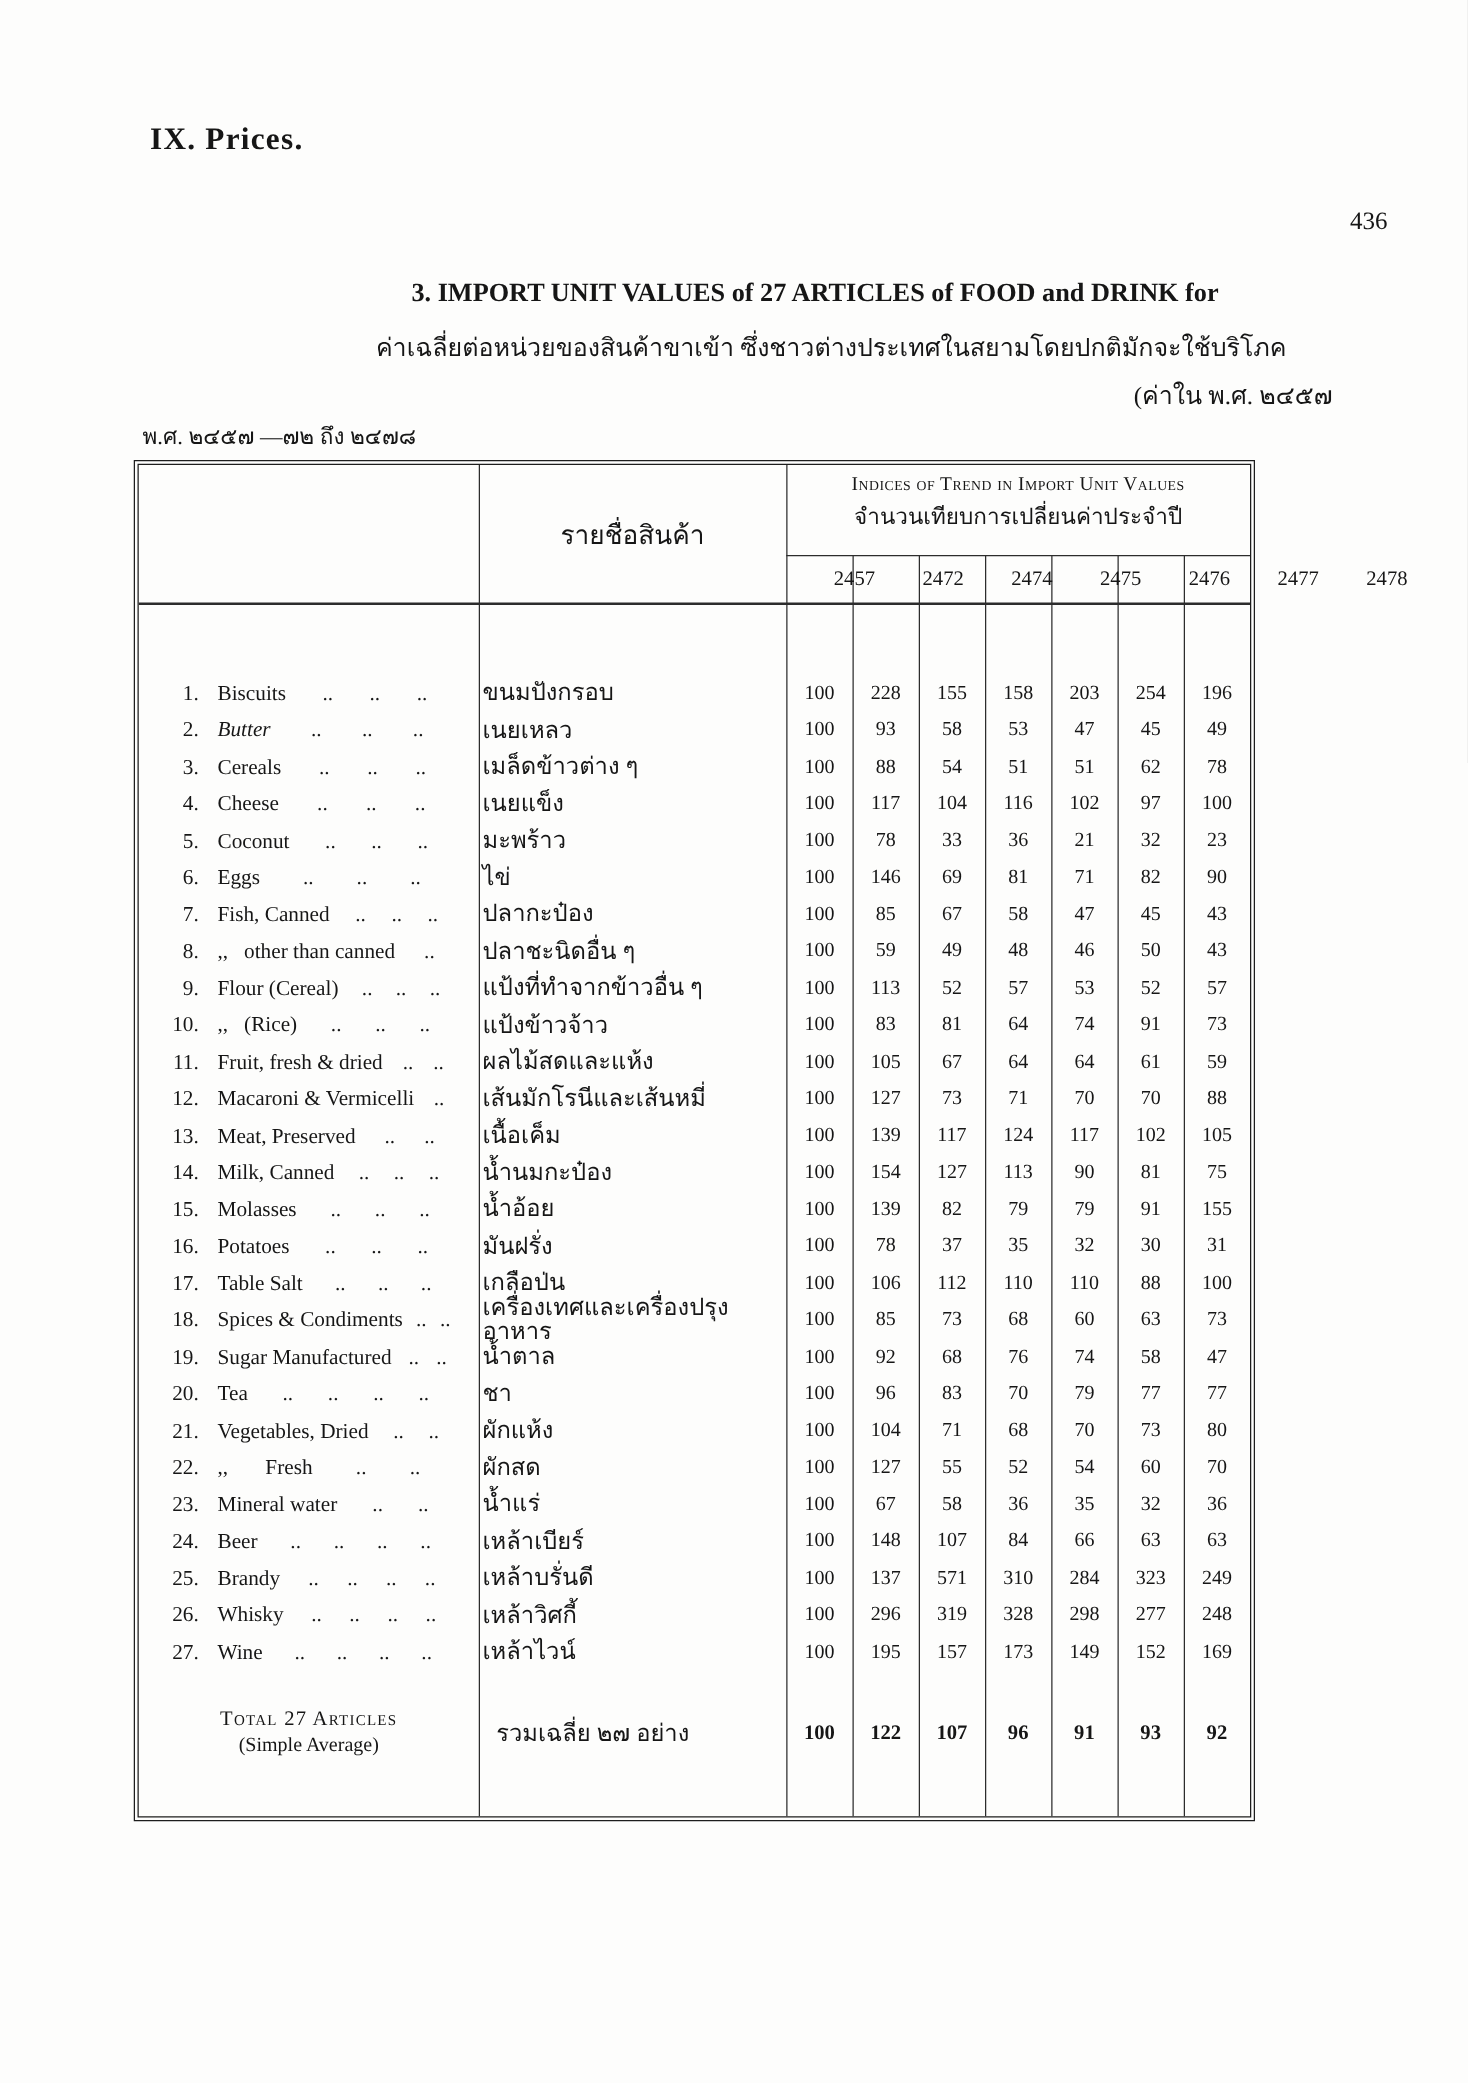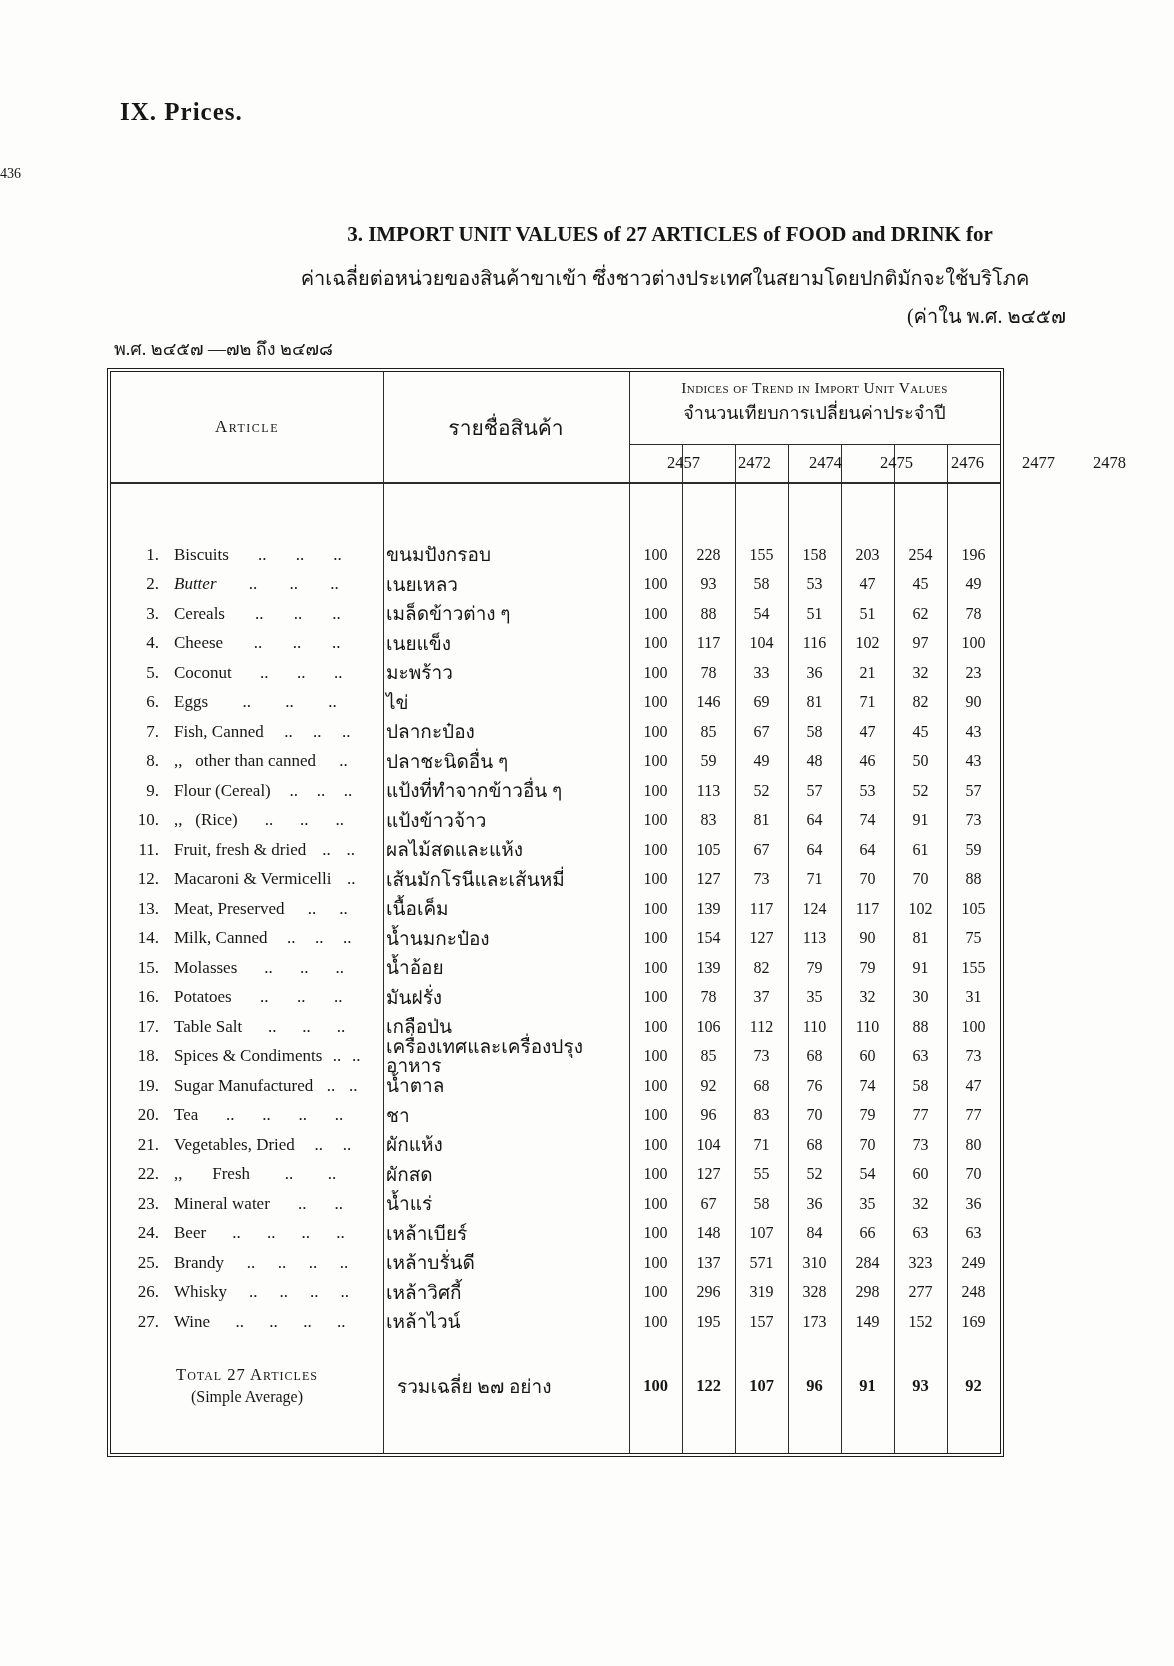--- a/index.html
+++ b/index.html
@@ -6,22 +6,22 @@
   .page {
     position:relative;
     width:1174px; height:1666px;
     margin:0 auto;
     background:#fdfdfc;
     color:#161616;
     font-family:"Liberation Serif","DejaVu Serif",serif;
     overflow:hidden;
   }
   .section-head { position:absolute; left:120px; top:98px; font-size:25px; font-weight:bold; letter-spacing:1px; }
-  .page-num     { position:absolute; left:0; top:166px; width:1110px; text-align:left; font-size:14px; }
-  .doc-title    { position:absolute; left:270px; top:222px; width:800px; text-align:center; font-size:21px; font-weight:bold; }
+  .page-num     { position:absolute; left:0; top:166px; width:1110px; text-align:right; font-size:20px; }
+  .doc-title    { position:absolute; left:252px; top:222px; width:800px; text-align:center; font-size:21px; font-weight:bold; }
   .doc-sub-th   { position:absolute; left:255px; top:262px; width:820px; text-align:center; font-size:20px; }
   .doc-sub-th2  { position:absolute; right:108px; top:300px; font-size:20px; }
   .doc-range-th { position:absolute; left:114px; top:334px; font-size:18px; }
 
   
   .table {
     position:absolute; left:107px; top:368px;
     width:889px; height:1081px;
     border:4px double #1d1d1d;
   }
@@ -80,21 +80,20 @@
     <i class="vl num" style="left:571px"></i>
     <i class="vl num" style="left:624px"></i>
     <i class="vl num" style="left:677px"></i>
     <i class="vl num" style="left:730px"></i>
     <i class="vl num" style="left:783px"></i>
     <i class="vl num" style="left:836px"></i>
     <i class="hl-title"></i>
     <i class="hl-head"></i>
 
     <div class="thead">
-      <div class="head-article">Article</div>
       <div class="head-thai">รายชื่อสินค้า</div>
       <div class="head-group">
         <div class="group-en">Indices of Trend in Import Unit Values</div>
         <div class="group-th">จำนวนเทียบการเปลี่ยนค่าประจำปี</div>
       </div>
       <div class="years-row">
           <div class="year-cell">2457</div>
           <div class="year-cell">2472</div>
           <div class="year-cell">2474</div>
           <div class="year-cell">2475</div>

